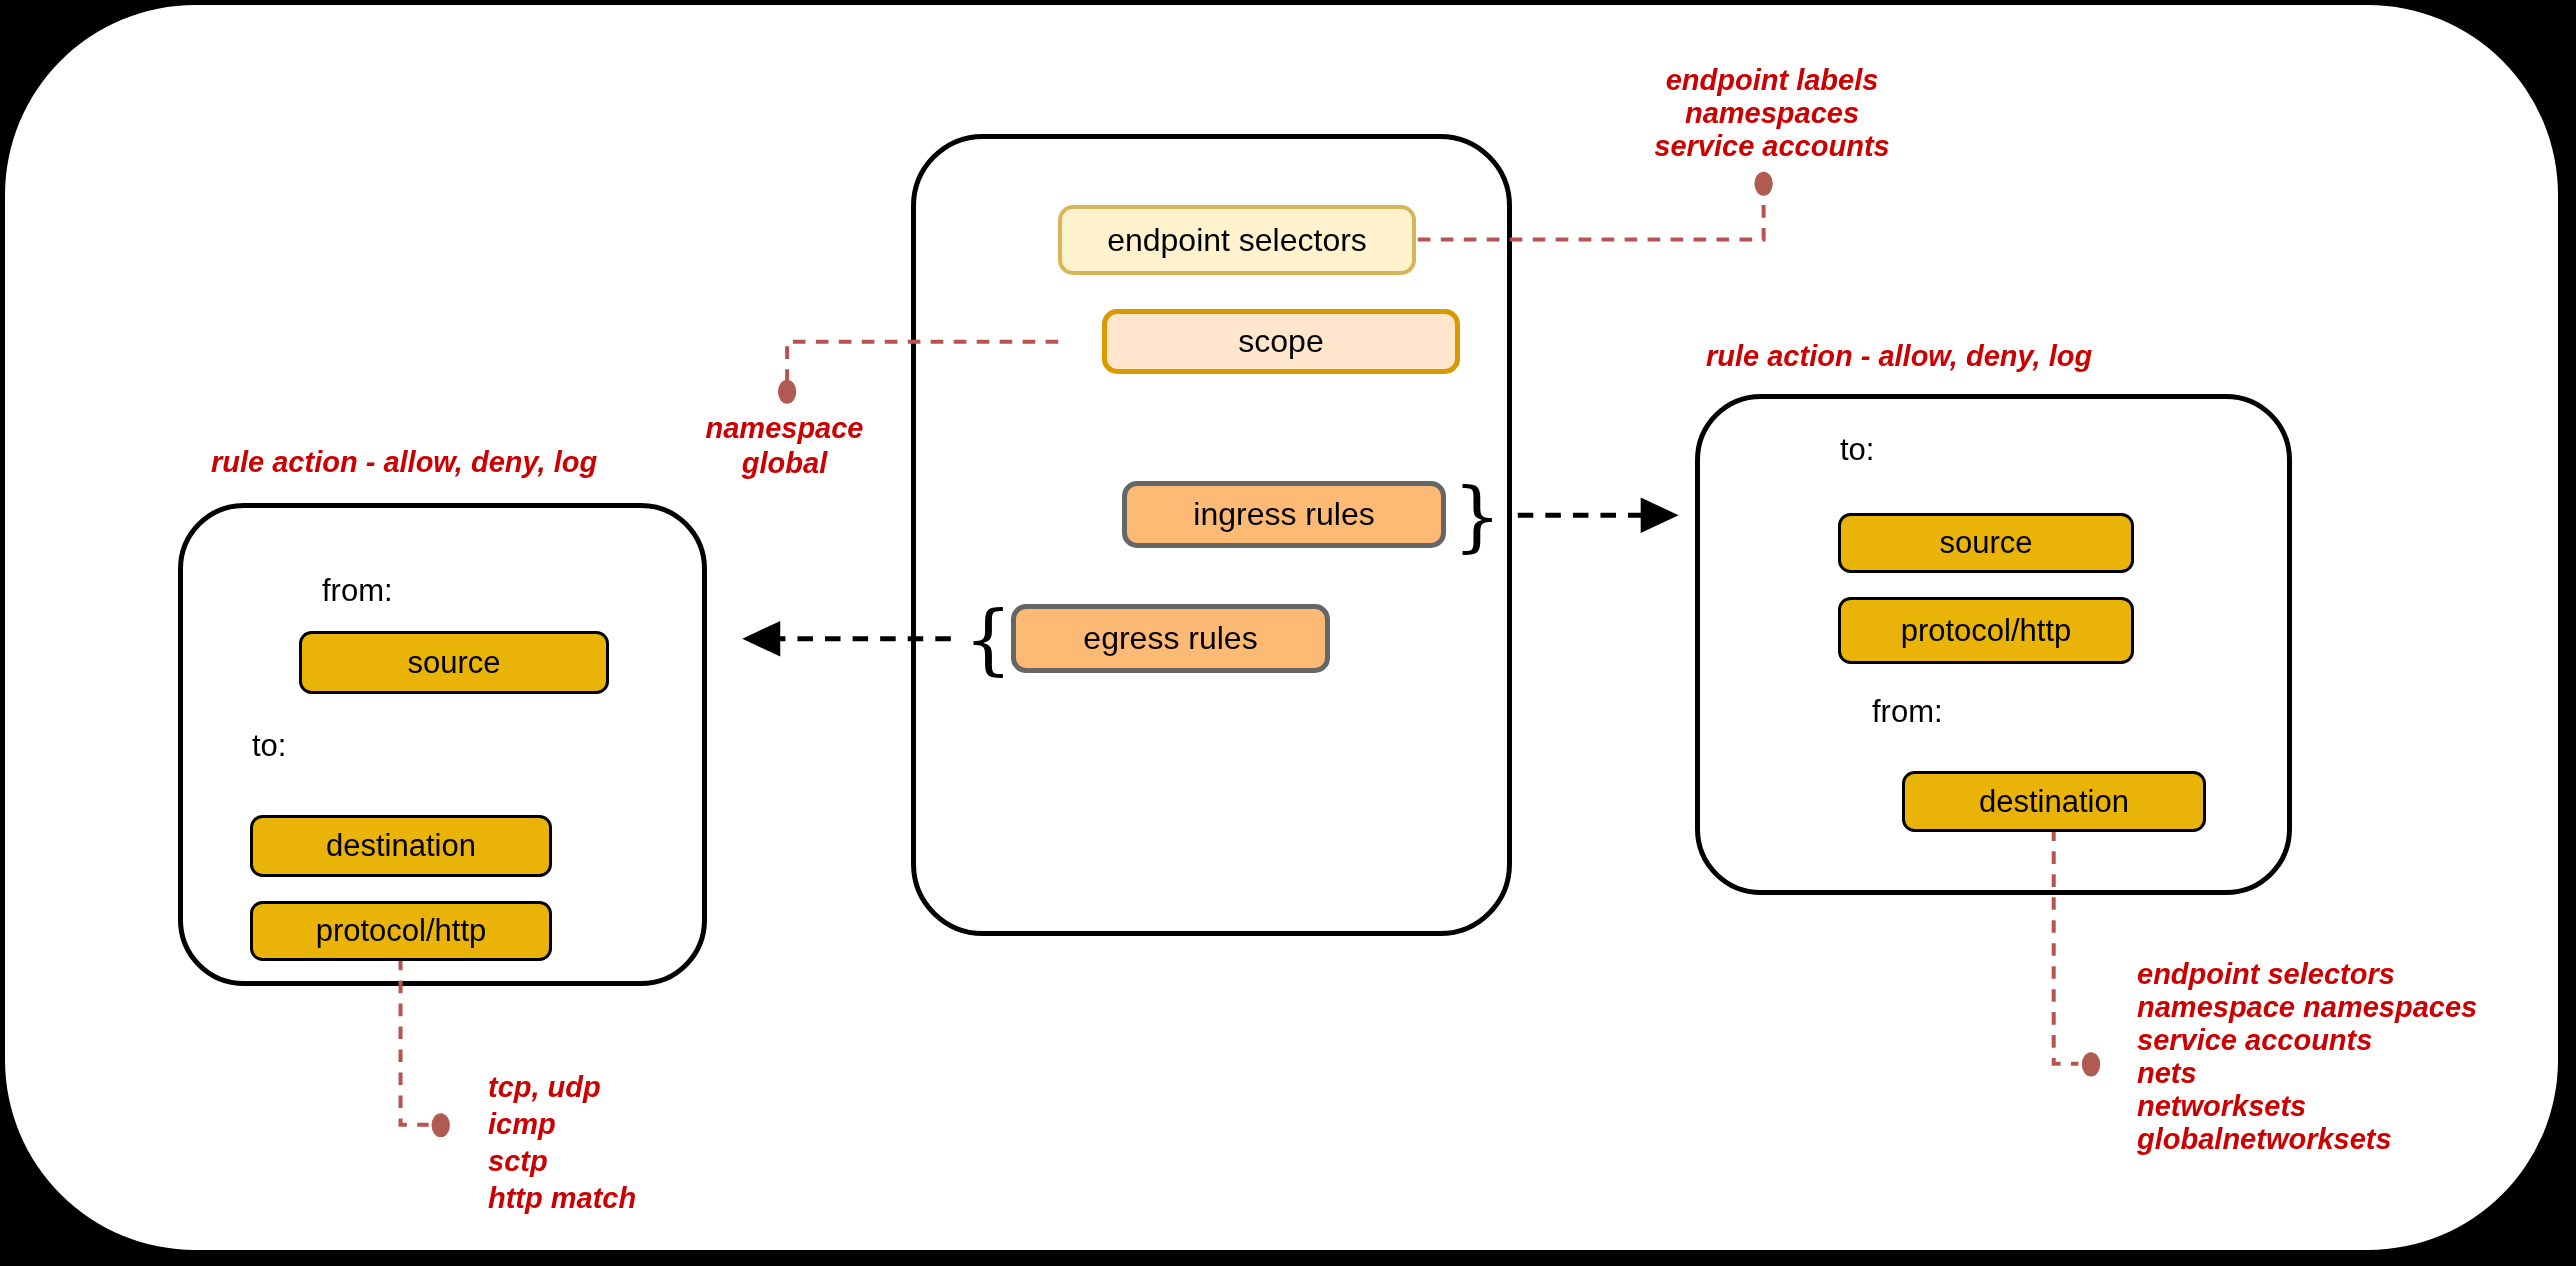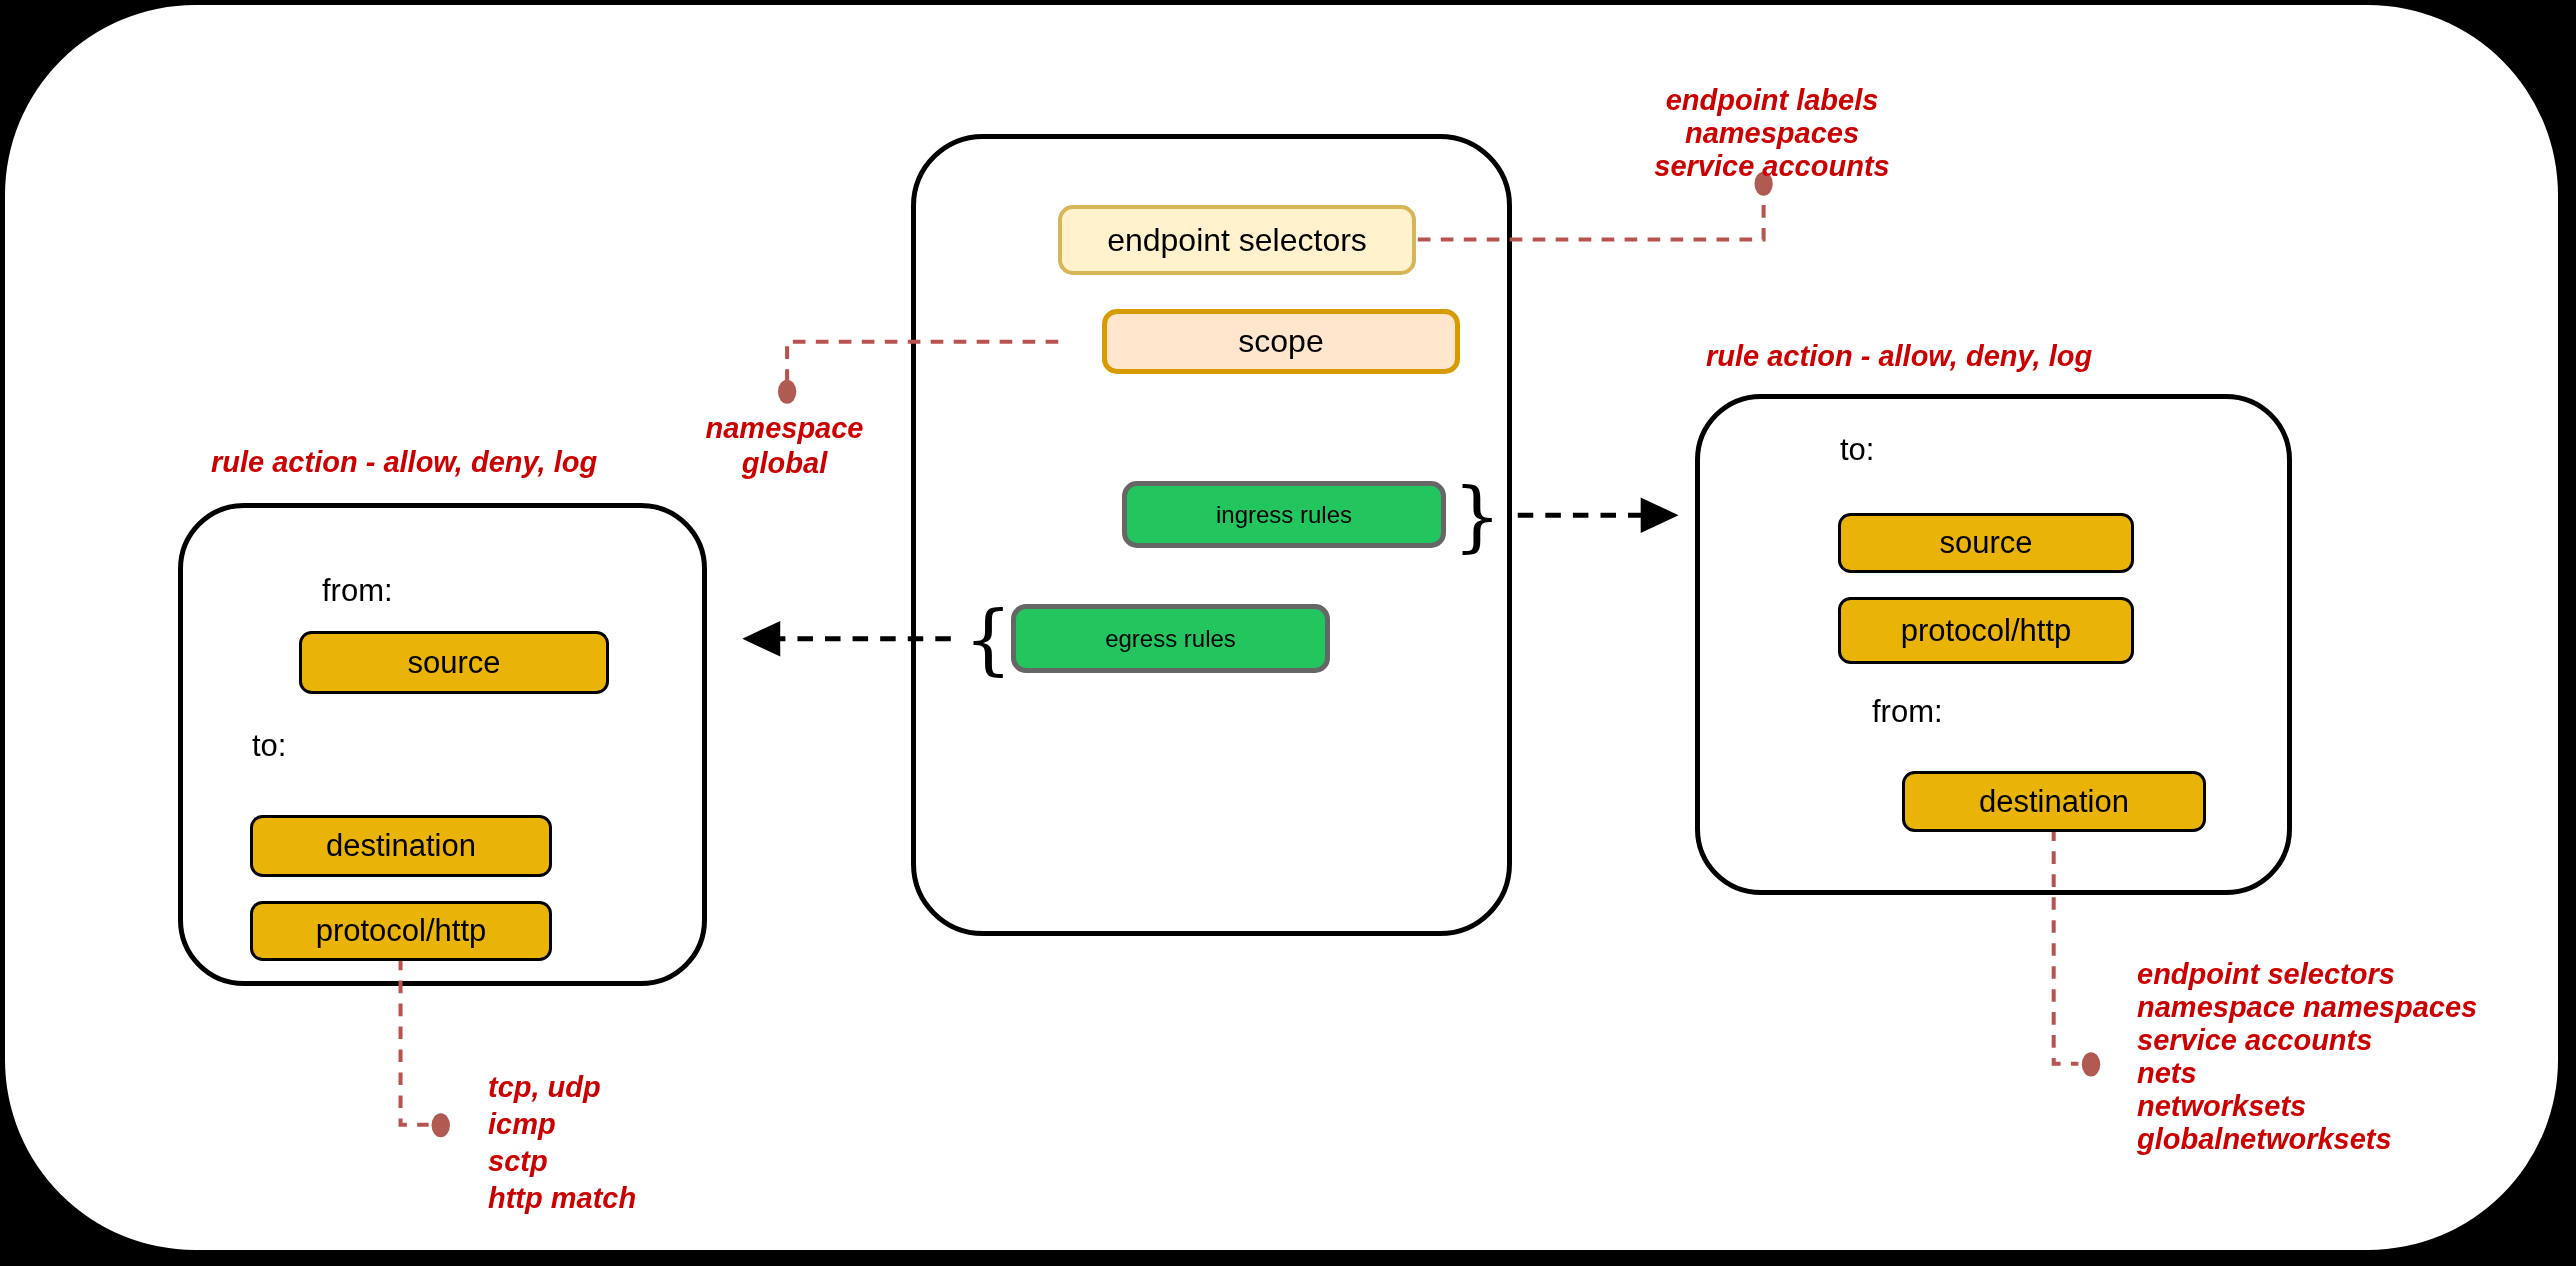--- a/index.html
+++ b/index.html
@@ -33,21 +33,21 @@
     position: absolute;
     display: flex;
     align-items: center;
     justify-content: center;
     box-sizing: border-box;
     color: #000;
     white-space: nowrap;
   }
   .node.yellow { background: #fff2cc; border: 4px solid #d6b656; border-radius: 15px; font-size: 32px; }
   .node.orange { background: #ffe6cc; border: 5.2px solid #d79b00; border-radius: 15px; font-size: 32px; }
-  .node.gray   { background: #22c55e; border: 5.2px solid #666666; border-radius: 15px; font-size: 24px; }
+  .node.gray   { background: #fdba74; border: 5.2px solid #666666; border-radius: 15px; font-size: 32px; }
   .node.plain  { background: #eab308; border: 3.4px solid #000000; border-radius: 12.6px; font-size: 31px; margin-top: 28px; }
   .field-label {
     position: absolute;
     font-size: 31px;
     color: #000;
     white-space: nowrap;
   }
   .note {
     position: absolute;
     color: #cc0000;
@@ -154,21 +154,21 @@
   <div class="node plain" style="left:1838px; top:569px; width:296px; height:67px;">
     <span>protocol/http</span>
   </div>
 
   <div class="field-label" style="left:1872px; top:694px;">from:</div>
 
   <div class="node plain" style="left:1902px; top:743px; width:304px; height:61px;">
     <span>destination</span>
   </div>
 
-  <div class="note centered" style="left:1551px; top:64px; width:442px;margin-top:20px;">
+  <div class="note centered" style="left:1551px; top:64px; width:442px;">
     <div>endpoint labels</div>
     <div>namespaces</div>
     <div>service accounts</div>
   </div>
 
   <div class="note centered sc" style="left:661px; top:411px; width:247px;">
     <div>namespace</div>
     <div>global</div>
   </div>
 

